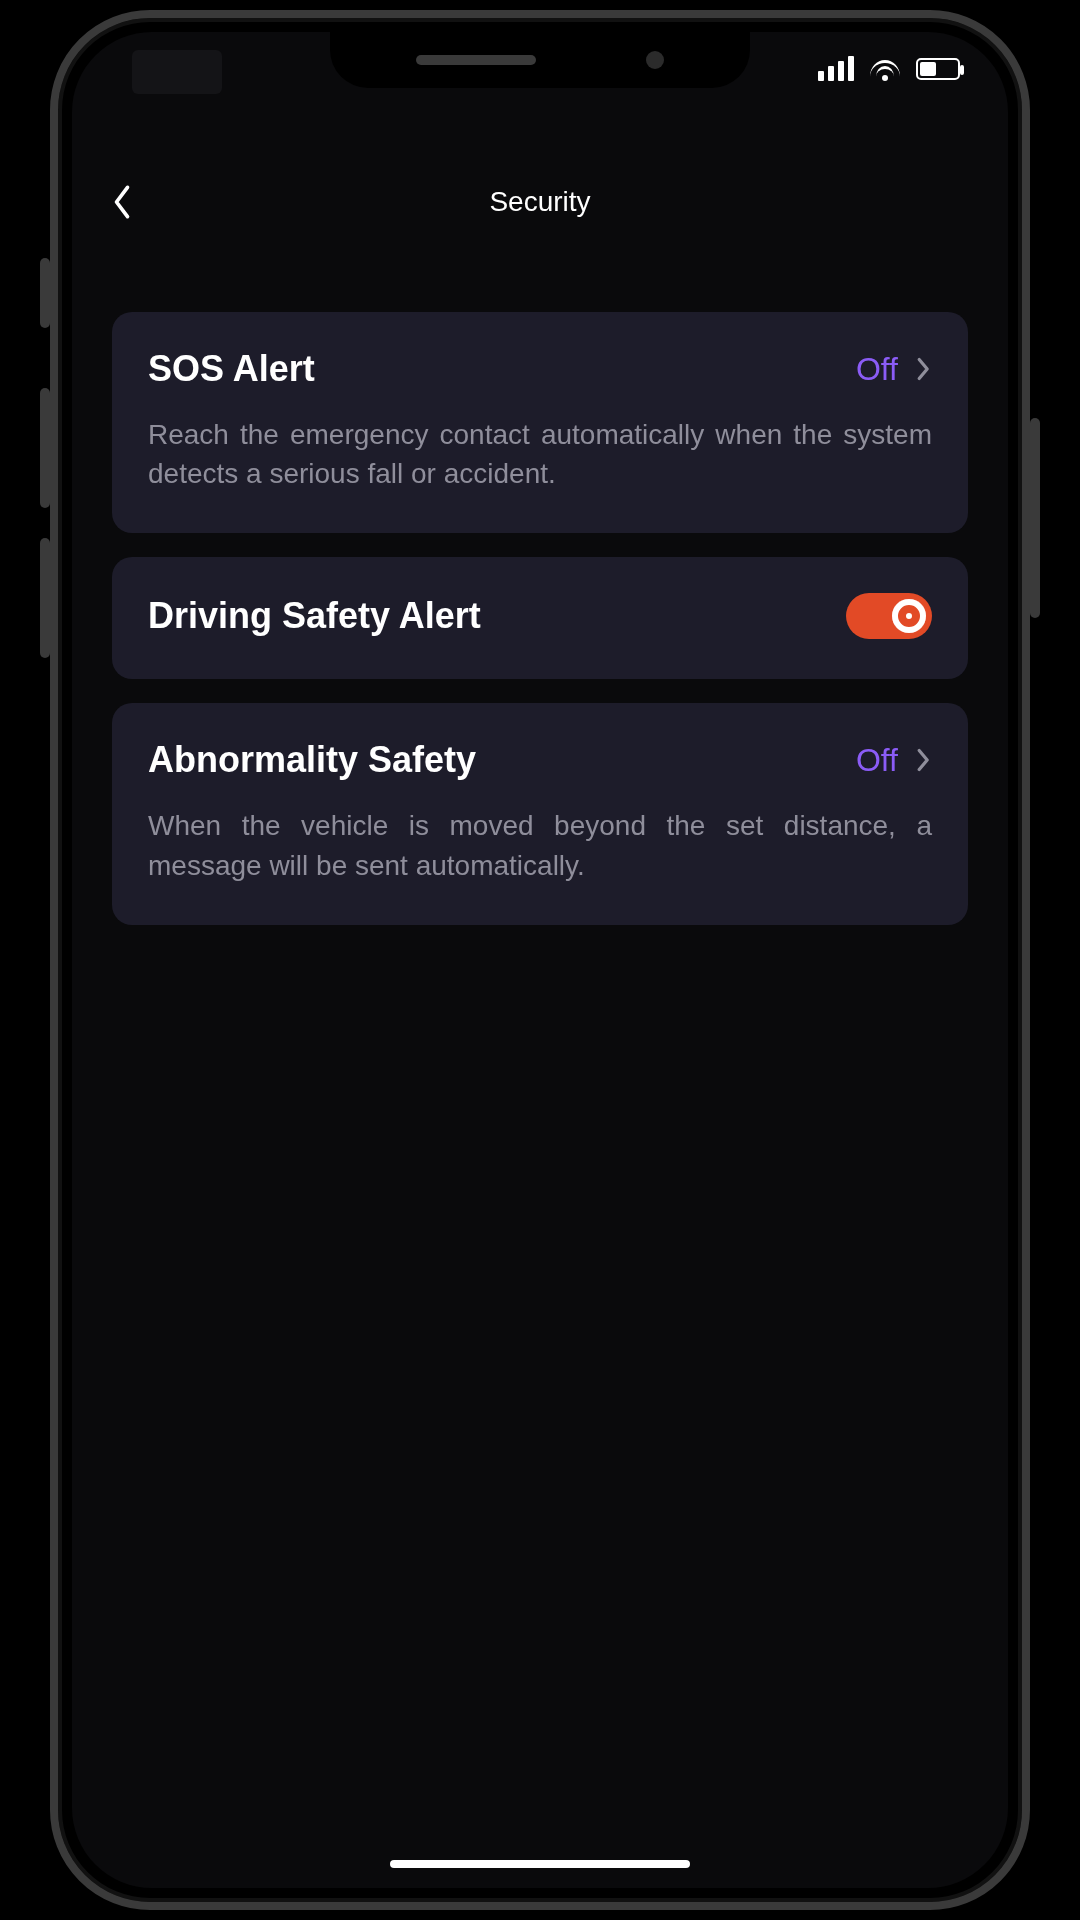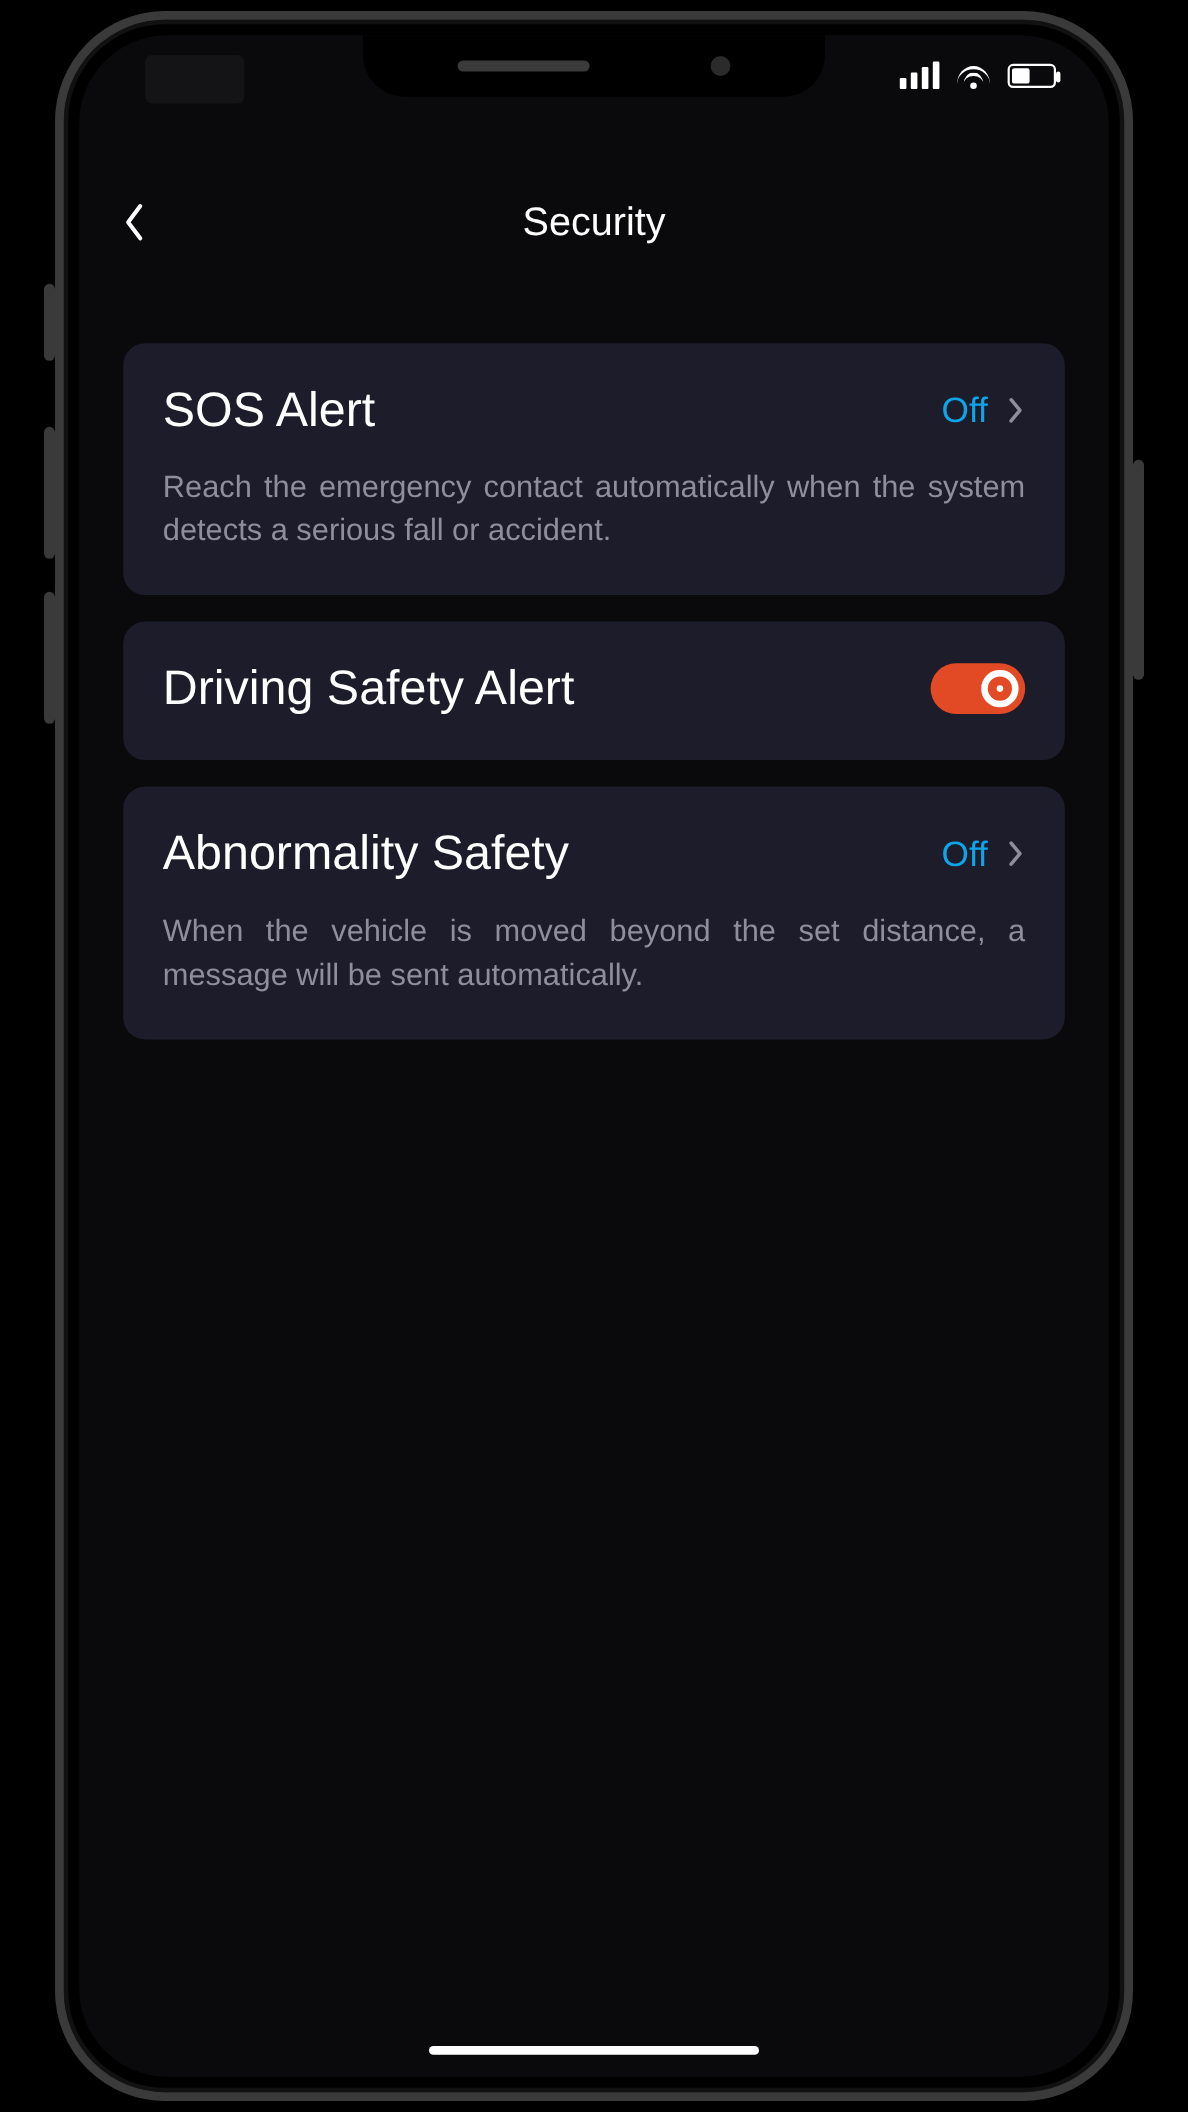--- a/index.html
+++ b/index.html
@@ -46,28 +46,28 @@
     .wifi::before{ width:18px; height:18px; bottom:-6px; border-top:3px solid #fff;}
     .wifi::after{ width:30px; height:30px; bottom:-12px; border-top:3px solid #fff;}
     
     .battery{ width:44px; height:22px; border:2px solid #fff; border-radius:5px; position:relative; }
     .battery::after{ content:""; position:absolute; right:-6px; top:5px; width:4px; height:10px; background:#fff; border-radius:2px;}
     .battery .fill{ position:absolute; left:2px; top:2px; bottom:2px; width:40%; background:#fff; border-radius:2px;}
     
     .header{ position:absolute; top:130px; left:0; right:0; height:80px; display:flex; align-items:center; justify-content:center; }
     .back{ position:absolute; left:28px; top:50%; transform:translateY(-50%); width:44px; height:44px; display:flex; align-items:center; justify-content:center; cursor:pointer;}
     .back svg{ width:22px; height:38px; stroke:#fff; stroke-width:4; fill:none; stroke-linecap:round; stroke-linejoin:round;}
-    .title{ color:#fff; font-size:36px; font-weight:500; }
+    .title{ color:#fff; font-size:28px; font-weight:500; }
     
     .content{ position:absolute; top:280px; left:40px; right:40px; display:flex; flex-direction:column; gap:24px; }
     .card{ background:#1d1c2a; border-radius:20px; padding:36px 36px 40px 36px; }
     .card .row1{ display:flex; align-items:center; justify-content:space-between; gap:16px; }
-    .card .label{ color:#fff; font-size:44px; font-weight:400; }
+    .card .label{ color:#fff; font-size:36px; font-weight:700; }
     .card .desc{ color:#8f8e9b; font-size:28px; line-height:1.4; margin-top:25px; text-align:justify; }
-    .right-nav{ display:flex; align-items:center; gap:18px; color:#0ea5e9; cursor:pointer;}
+    .right-nav{ display:flex; align-items:center; gap:18px; color:#8b5cf6; cursor:pointer;}
     .right-nav .val{ font-size:32px; }
     .right-nav svg{ width:16px; height:28px; stroke:#8f8e9b; stroke-width:4; fill:none; stroke-linecap:round; stroke-linejoin:round;}
     
     .toggle{ width:86px; height:46px; border-radius:46px; position:relative; cursor:pointer;}
     .toggle.on{ background:#e24a26; }
     .toggle .knob{ position:absolute; top:6px; width:34px; height:34px; border-radius:50%; background:#fff;}
     .toggle.on .knob{ right:6px; background:#fff; box-shadow:inset 0 0 0 6px #fff, inset 0 0 0 14px #e24a26; }
     
     .home-ind{ position:absolute; bottom:20px; left:50%; transform:translateX(-50%); width:300px; height:8px; border-radius:8px; background:#fff; }
   </style>

